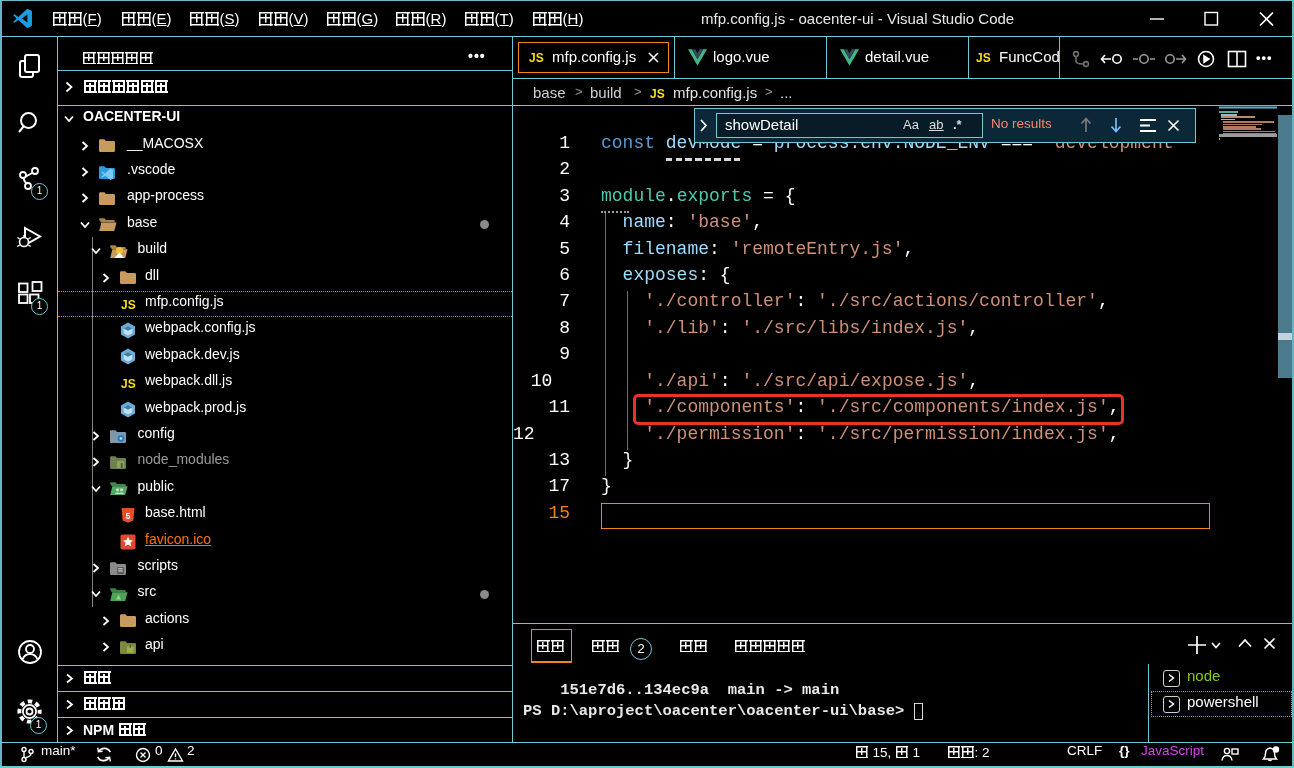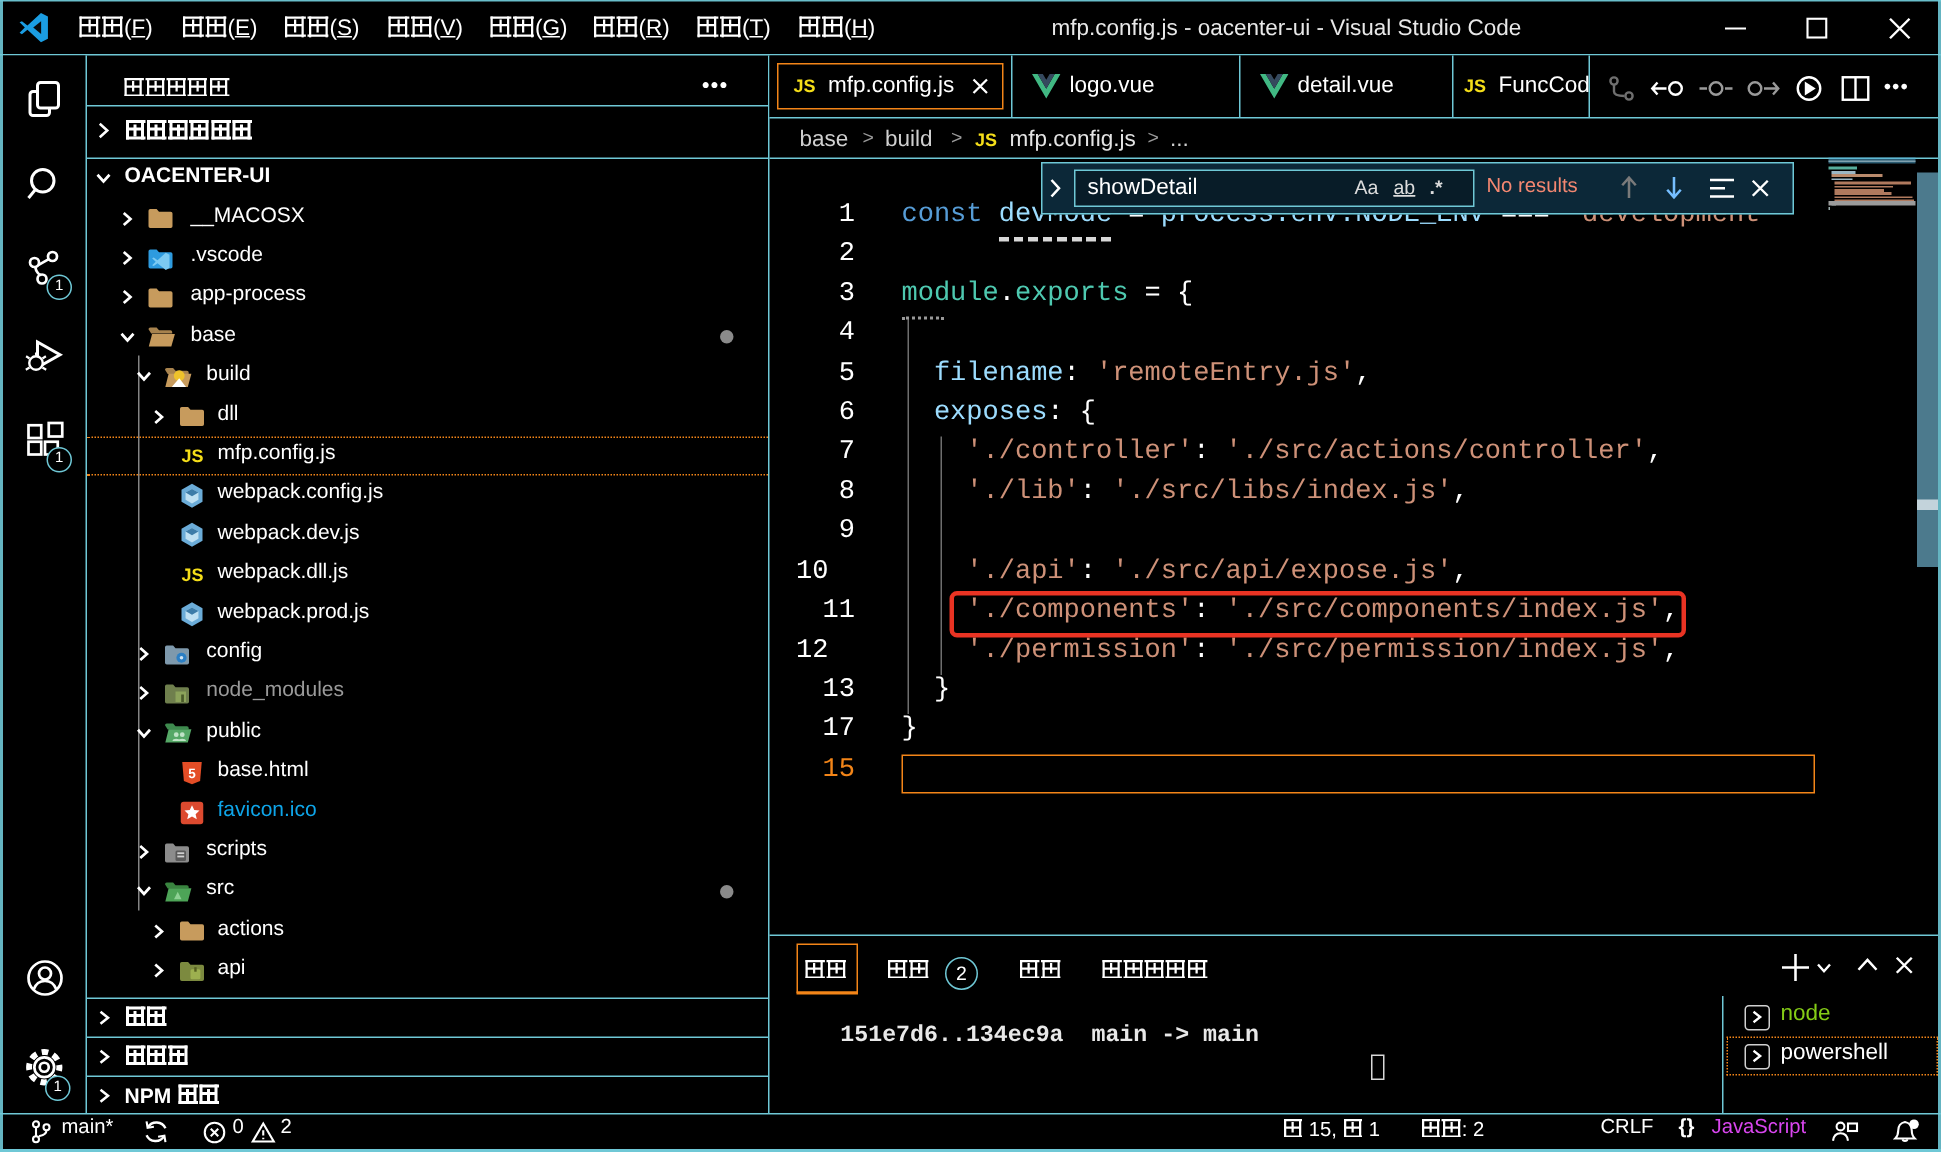--- a/index.html
+++ b/index.html
@@ -200,21 +200,21 @@
 <div style="position:absolute;left:137.5px;top:477.8px;height:22px;line-height:22px;font:400 14px 'Liberation Sans',sans-serif;color:#fff;white-space:pre;">public</div>
 <div style="position:absolute;left:120px;top:506.7px"><svg width="16" height="17" viewBox="0 0 16 17">
         <path fill="#E44D26" d="M1.5 1 H14.5 L13.4 13.6 L8 15.8 L2.6 13.6 Z"></path>
         <text x="8" y="11.5" text-anchor="middle" font-family="Liberation Sans" font-size="9" font-weight="bold" fill="#fff">5</text>
       </svg></div>
 <div style="position:absolute;left:145px;top:504.2px;height:22px;line-height:22px;font:400 14px 'Liberation Sans',sans-serif;color:#fff;white-space:pre;">base.html</div>
 <div style="position:absolute;left:120px;top:533.6px"><svg width="16" height="16" viewBox="0 0 16 16">
         <rect x="0.5" y="0.5" width="15" height="15" rx="2" fill="#DD4A2F"></rect>
         <path fill="#fff" d="M8 2.8 L9.5 6 L13 6.4 L10.4 8.8 L11.2 12.2 L8 10.4 L4.8 12.2 L5.6 8.8 L3 6.4 L6.5 6 Z"></path>
       </svg></div>
-<div style="position:absolute;left:145px;top:530.6px;height:22px;line-height:22px;font:400 14px 'Liberation Sans',sans-serif;color:#0ea5e9;white-space:pre;">favicon.ico</div>
+<div style="position:absolute;left:145px;top:530.6px;height:22px;line-height:22px;font:400 14px 'Liberation Sans',sans-serif;color:#f97316;white-space:pre;text-decoration:underline;">favicon.ico</div>
 <svg style="position:absolute;left:91px;top:562px" width="10" height="12" viewBox="0 0 10 12">
       <path d="M2.5 2 L7 6 L2.5 10" fill="none" stroke="#fff" stroke-width="1.8"></path>
     </svg>
 <div style="position:absolute;left:109px;top:560.5px"><svg width="18" height="15" viewBox="0 0 18 15">
         <path fill="#8C8C8C" d="M1 2.5 a1.2 1.2 0 0 1 1.2-1.2 h4.2 l1.6 1.8 h7.8 a1.2 1.2 0 0 1 1.2 1.2 v8.5 a1.2 1.2 0 0 1 -1.2 1.2 h-13.6 a1.2 1.2 0 0 1 -1.2-1.2 Z"></path>
         <rect x="8" y="6" width="7" height="7" rx="1" fill="#5a5a5a"></rect>
         <rect x="9.2" y="7.2" width="4.6" height="1.2" fill="#cfcfcf"></rect>
         <rect x="9.2" y="9.4" width="4.6" height="1.2" fill="#cfcfcf"></rect>
       </svg></div>
 <div style="position:absolute;left:137.5px;top:557.0px;height:22px;line-height:22px;font:400 14px 'Liberation Sans',sans-serif;color:#fff;white-space:pre;">scripts</div>
@@ -331,34 +331,35 @@
 <div style="position:absolute;left:780px;top:84px;height:17px;line-height:17px;font:400 15px 'Liberation Sans',sans-serif;color:#cfcfcf;white-space:pre;">...</div>
 <div class="" style="left:513px;top:105px;width:779px;height:1px;background:#6FC8D6"></div>
 <div class="" style="left:605px;top:212px;width:1px;height:264px;background:#6e6e6e"></div>
 <div class="" style="left:627px;top:291px;width:1px;height:159px;background:#6e6e6e"></div>
 <div style="position:absolute;left:513px;top:132.8px;width:57px;height:26.4px;line-height:26.4px;font:400 18px Liberation Mono,monospace;color:#fff;text-align:right">1</div>
 <div style="position:absolute;left:601px;top:132.8px;height:26.4px;line-height:26.4px;font:400 18px Liberation Mono,monospace;white-space:pre"><span style="color:#569CD6">const </span><span style="color:#9CDCFE">devMode</span><span style="color:#FFFFFF"> = </span><span style="color:#9CDCFE">process.env.NODE_ENV</span><span style="color:#FFFFFF"> === </span><span style="color:#CE9178">'development'</span></div>
 <div style="position:absolute;left:513px;top:159.2px;width:57px;height:26.4px;line-height:26.4px;font:400 18px Liberation Mono,monospace;color:#fff;text-align:right">2</div>
 <div style="position:absolute;left:513px;top:185.7px;width:57px;height:26.4px;line-height:26.4px;font:400 18px Liberation Mono,monospace;color:#fff;text-align:right">3</div>
 <div style="position:absolute;left:601px;top:185.7px;height:26.4px;line-height:26.4px;font:400 18px Liberation Mono,monospace;white-space:pre"><span style="color:#4EC9B0">module</span><span style="color:#FFFFFF">.</span><span style="color:#4EC9B0">exports</span><span style="color:#FFFFFF"> = {</span></div>
 <div style="position:absolute;left:513px;top:212.1px;width:57px;height:26.4px;line-height:26.4px;font:400 18px Liberation Mono,monospace;color:#fff;text-align:right">4</div>
+<div style="position:absolute;left:601px;top:212.1px;height:26.4px;line-height:26.4px;font:400 18px Liberation Mono,monospace;white-space:pre">  <span style="color:#9CDCFE">name</span><span style="color:#FFFFFF">: </span><span style="color:#CE9178">'base'</span><span style="color:#FFFFFF">,</span></div>
 <div style="position:absolute;left:513px;top:238.5px;width:57px;height:26.4px;line-height:26.4px;font:400 18px Liberation Mono,monospace;color:#fff;text-align:right">5</div>
 <div style="position:absolute;left:601px;top:238.5px;height:26.4px;line-height:26.4px;font:400 18px Liberation Mono,monospace;white-space:pre">  <span style="color:#9CDCFE">filename</span><span style="color:#FFFFFF">: </span><span style="color:#CE9178">'remoteEntry.js'</span><span style="color:#FFFFFF">,</span></div>
 <div style="position:absolute;left:513px;top:264.9px;width:57px;height:26.4px;line-height:26.4px;font:400 18px Liberation Mono,monospace;color:#fff;text-align:right">6</div>
 <div style="position:absolute;left:601px;top:264.9px;height:26.4px;line-height:26.4px;font:400 18px Liberation Mono,monospace;white-space:pre">  <span style="color:#9CDCFE">exposes</span><span style="color:#FFFFFF">: {</span></div>
 <div style="position:absolute;left:513px;top:291.4px;width:57px;height:26.4px;line-height:26.4px;font:400 18px Liberation Mono,monospace;color:#fff;text-align:right">7</div>
 <div style="position:absolute;left:601px;top:291.4px;height:26.4px;line-height:26.4px;font:400 18px Liberation Mono,monospace;white-space:pre">    <span style="color:#CE9178">'./controller'</span><span style="color:#FFFFFF">: </span><span style="color:#CE9178">'./src/actions/controller'</span><span style="color:#FFFFFF">,</span></div>
 <div style="position:absolute;left:513px;top:317.8px;width:57px;height:26.4px;line-height:26.4px;font:400 18px Liberation Mono,monospace;color:#fff;text-align:right">8</div>
 <div style="position:absolute;left:601px;top:317.8px;height:26.4px;line-height:26.4px;font:400 18px Liberation Mono,monospace;white-space:pre">    <span style="color:#CE9178">'./lib'</span><span style="color:#FFFFFF">: </span><span style="color:#CE9178">'./src/libs/index.js'</span><span style="color:#FFFFFF">,</span></div>
 <div style="position:absolute;left:513px;top:344.2px;width:57px;height:26.4px;line-height:26.4px;font:400 18px Liberation Mono,monospace;color:#fff;text-align:right">9</div>
 <div style="position:absolute;left:513px;top:370.7px;width:57px;height:26.4px;line-height:26.4px;font:400 18px Liberation Mono,monospace;color:#fff;text-align:center">10</div>
 <div style="position:absolute;left:601px;top:370.7px;height:26.4px;line-height:26.4px;font:400 18px Liberation Mono,monospace;white-space:pre">    <span style="color:#CE9178">'./api'</span><span style="color:#FFFFFF">: </span><span style="color:#CE9178">'./src/api/expose.js'</span><span style="color:#FFFFFF">,</span></div>
 <div style="position:absolute;left:513px;top:397.1px;width:57px;height:26.4px;line-height:26.4px;font:400 18px Liberation Mono,monospace;color:#fff;text-align:right">11</div>
 <div style="position:absolute;left:601px;top:397.1px;height:26.4px;line-height:26.4px;font:400 18px Liberation Mono,monospace;white-space:pre">    <span style="color:#CE9178">'./components'</span><span style="color:#FFFFFF">: </span><span style="color:#CE9178">'./src/components/index.js'</span><span style="color:#FFFFFF">,</span></div>
-<div style="position:absolute;left:513px;top:423.5px;width:57px;height:26.4px;line-height:26.4px;font:400 18px Liberation Mono,monospace;color:#fff;text-align:center">12</div>
+<div style="position:absolute;left:513px;top:423.5px;width:57px;height:26.4px;line-height:26.4px;font:400 18px Liberation Mono,monospace;color:#fff;text-align:left">12</div>
 <div style="position:absolute;left:601px;top:423.5px;height:26.4px;line-height:26.4px;font:400 18px Liberation Mono,monospace;white-space:pre">    <span style="color:#CE9178">'./permission'</span><span style="color:#FFFFFF">: </span><span style="color:#CE9178">'./src/permission/index.js'</span><span style="color:#FFFFFF">,</span></div>
 <div style="position:absolute;left:513px;top:450.0px;width:57px;height:26.4px;line-height:26.4px;font:400 18px Liberation Mono,monospace;color:#fff;text-align:right">13</div>
 <div style="position:absolute;left:601px;top:450.0px;height:26.4px;line-height:26.4px;font:400 18px Liberation Mono,monospace;white-space:pre">  <span style="color:#FFFFFF">}</span></div>
 <div style="position:absolute;left:513px;top:476.4px;width:57px;height:26.4px;line-height:26.4px;font:400 18px Liberation Mono,monospace;color:#fff;text-align:right">17</div>
 <div style="position:absolute;left:601px;top:476.4px;height:26.4px;line-height:26.4px;font:400 18px Liberation Mono,monospace;white-space:pre"><span style="color:#FFFFFF">}</span></div>
 <div style="position:absolute;left:513px;top:502.8px;width:57px;height:26.4px;line-height:26.4px;font:400 18px Liberation Mono,monospace;color:#F38518;text-align:right">15</div>
 <div class="" style="left:666px;top:158px;width:76px;height:3px;background:repeating-linear-gradient(90deg,#d8d8d8 0 6.5px,transparent 6.5px 9.7px)"></div>
 <div class="" style="left:601px;top:210.5px;width:28px;height:0px;border-top:2px dotted #999"></div>
 <div style="position:absolute;left:601px;top:503px;width:609px;height:26px;border:1px solid #F38518"></div>
 <div style="position:absolute;left:633px;top:394px;width:491px;height:31px;border:3px solid #E93323;border-radius:5px"></div>
@@ -415,20 +416,21 @@
 <svg style="position:absolute;left:1210px;top:641px" width="12" height="9" viewBox="0 0 12 9">
       <path d="M2 2 L6 6.5 L10 2" fill="none" stroke="#fff" stroke-width="1.6"></path>
     </svg>
 <svg style="position:absolute;left:1237px;top:637px" width="16" height="12" viewBox="0 0 16 12">
       <path d="M2 9.5 L8 3 L14 9.5" fill="none" stroke="#fff" stroke-width="1.7"></path>
     </svg>
 <svg style="position:absolute;left:1262px;top:636px" width="15" height="15" viewBox="0 0 15 15">
       <path d="M2.5 2.5 L12.5 12.5 M12.5 2.5 L2.5 12.5" stroke="#fff" stroke-width="1.6"></path>
     </svg>
 <div style="position:absolute;left:523px;top:681px;height:19px;line-height:19px;font:600 15.5px Liberation Mono,monospace;color:#e8e8e8;white-space:pre">    151e7d6..134ec9a  main -&gt; main</div>
+<div style="position:absolute;left:523px;top:702px;height:19px;line-height:19px;font:600 15.5px Liberation Mono,monospace;color:#e8e8e8;white-space:pre">PS D:\aproject\oacenter\oacenter-ui\base&gt;</div>
 <div style="position:absolute;left:914px;top:703px;width:9px;height:17px;border:1.2px solid #d8d8d8"></div>
 <div class="" style="left:1148px;top:664px;width:1px;height:78px;background:#6FC8D6"></div>
 <div style="position:absolute;left:1163px;top:669.5px;width:17px;height:17px;border:1.5px solid #d0d0d0;border-radius:3px"></div>
 <svg style="position:absolute;left:1167px;top:673px" width="9" height="10" viewBox="0 0 9 10">
       <path d="M2 1.5 L6.5 5 L2 8.5" fill="none" stroke="#fff" stroke-width="1.5"></path>
     </svg>
 <div style="position:absolute;left:1187px;top:666.5px;height:23px;line-height:23px;font:400 15px 'Liberation Sans',sans-serif;color:#84cc16;white-space:pre;">node</div>
 <div style="position:absolute;left:1151px;top:691px;width:141px;height:26px;border:1px dotted #F38518"></div>
 <div style="position:absolute;left:1163px;top:695.5px;width:17px;height:17px;border:1.5px solid #d0d0d0;border-radius:3px"></div>
 <svg style="position:absolute;left:1167px;top:699px" width="9" height="10" viewBox="0 0 9 10">

